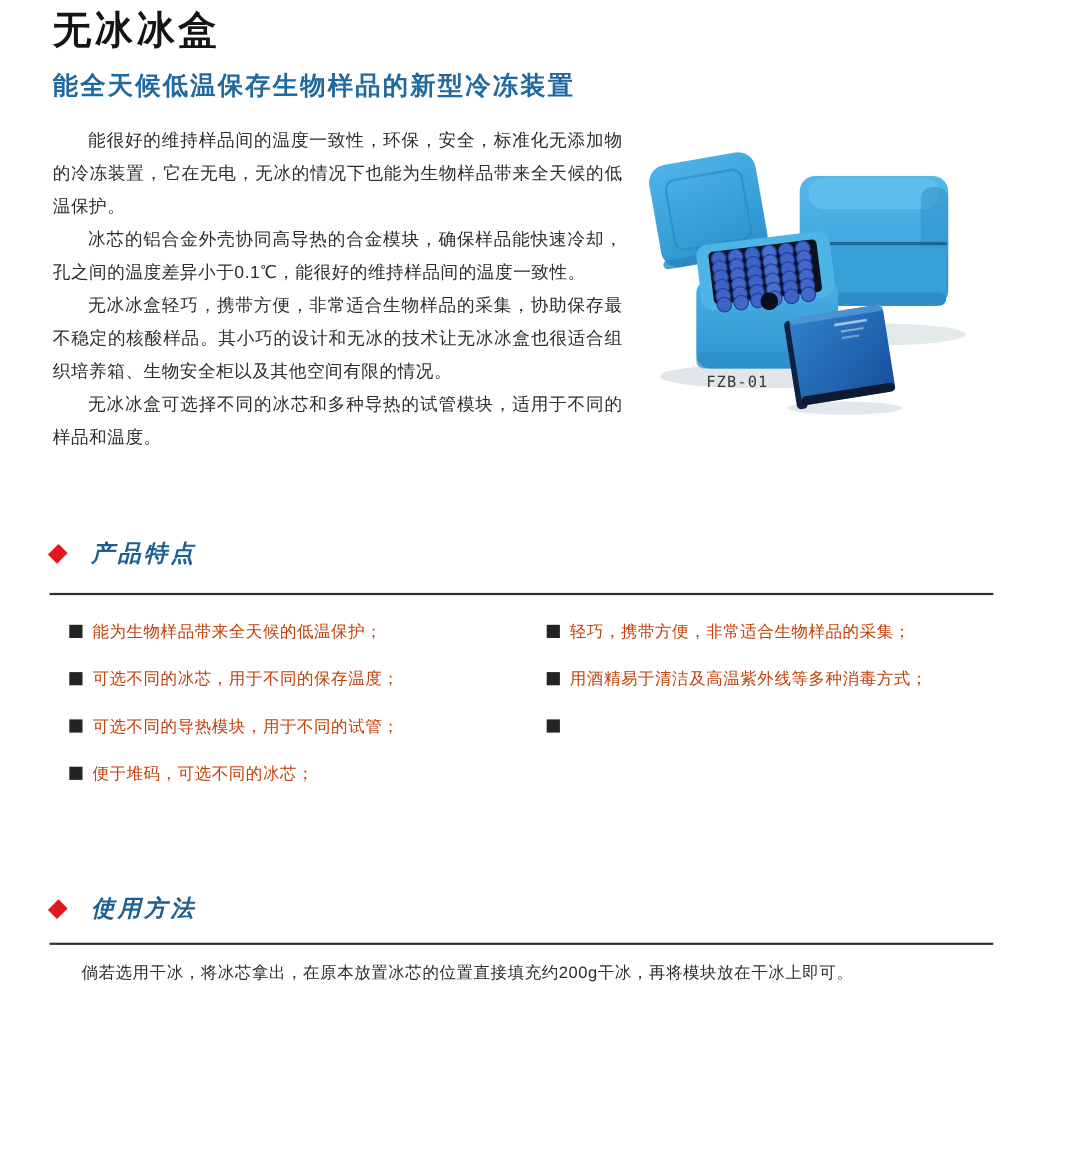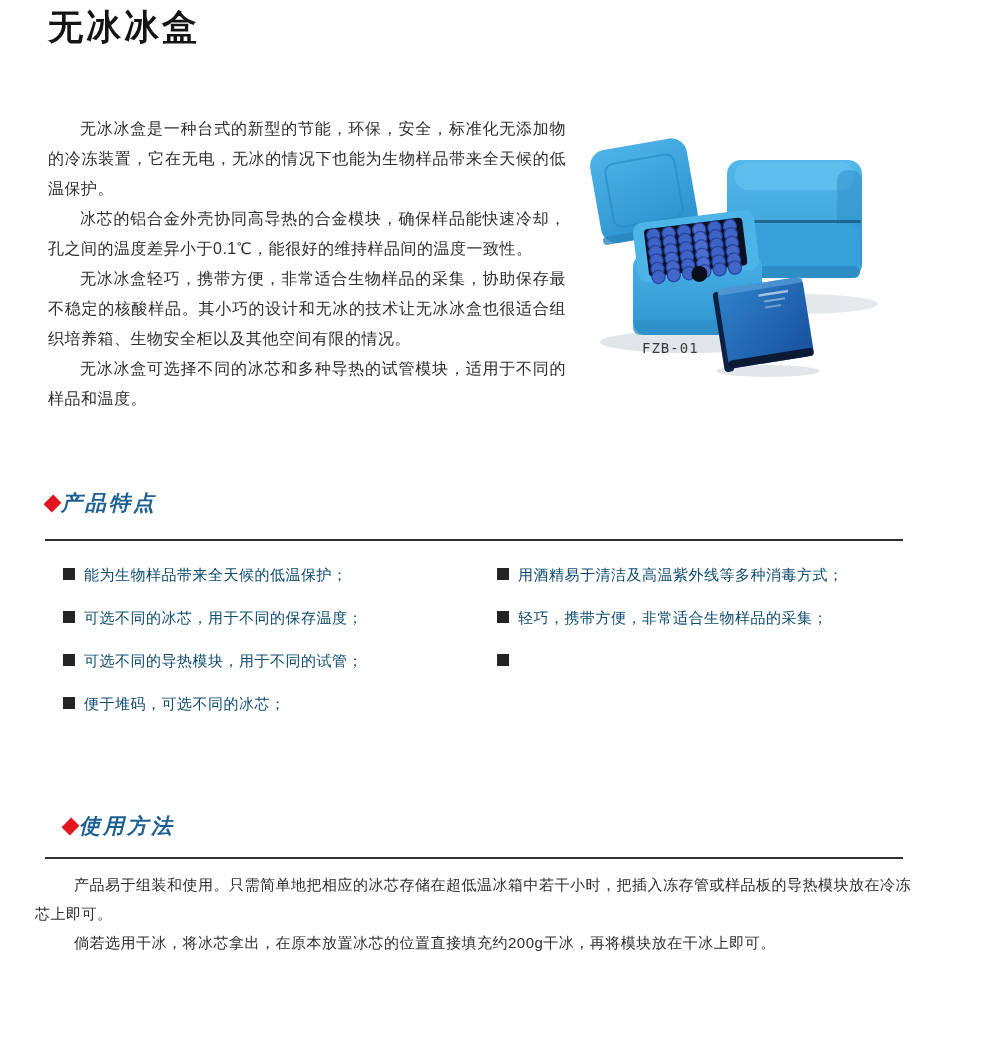--- a/index.html
+++ b/index.html
@@ -22,57 +22,58 @@
   }
   .intro-text p { margin:0; text-indent:2em; }
 
   .product-figure { position:absolute; left:585px; top:128px; width:320px; height:250px; margin:0; }
   .product-figure svg { display:block; }
   .product-caption {
     position:absolute; left:26px; top:212px;
     font-family:"DejaVu Sans Mono", monospace; font-size:14px; color:#3a3a3a; letter-spacing:1px;margin-left:31px;
   }
 
-  .section-heading { position:absolute; display:flex; align-items:center; gap:2px; }
+  .section-heading { position:absolute; display:flex; align-items:center; gap:24px; }
   .section-heading.features { left:46px; top:489px; }
-  .section-heading.usage { left:64px; top:812px; }
+  .section-heading.usage { left:46px; top:812px; }
   .diamond-icon {
     width:13px; height:13px; background:#e2171e;
     transform:rotate(45deg) scale(0.9,1.05);
   }
   .heading-text {
     font-size:21px; font-weight:bold; font-style:italic;
     color:#1d5f93; letter-spacing:3px;
   }
   .divider { position:absolute; left:45px; width:858px; height:2px; background:#303030; }
   .divider.features { top:539px; }
   .divider.usage { top:857px; }
 
   .feat-col { position:absolute; top:564px; display:flex; flex-direction:column; gap:22px; }
   .feat-col.left  { left:63px;  width:420px; }
   .feat-col.right { left:497px; width:430px; }
-  .feat-item { display:flex; gap:9px; font-size:15px; line-height:21px; color:#0c4a6e; }
+  .feat-item { display:flex; gap:9px; font-size:15px; line-height:21px; color:#c2410c; }
   .bullet-square { flex:0 0 auto; width:12px; height:12px; margin-top:4px; background:#242424; }
   .feat-text { white-space:pre-line; letter-spacing:0.5px; }
 
   .usage-text {
     position:absolute; left:35px; top:870px; width:876px;
     font-size:15px; line-height:29px; color:#2d2d2d; text-align:justify; letter-spacing:0.5px;
   }
   .usage-text p { margin:0; text-indent:2.6em; }
 </style>
 </head>
 <body>
 
 <div class="page">
 
   <h1 class="page-title">无冰冰盒</h1>
+  <h2 class="page-subtitle">能全天候低温保存生物样品的新型冷冻装置</h2>
 
   <div class="intro-text">
-    <p>无冰冰盒是一种台式的新型的节能，环保，安全，标准化无添加物的冷冻装置，它在无电，无冰的情况下也能为生物样品带来全天候的低温保护。</p>
+    <p>能很好的维持样品间的温度一致性，环保，安全，标准化无添加物的冷冻装置，它在无电，无冰的情况下也能为生物样品带来全天候的低温保护。</p>
     <p>冰芯的铝合金外壳协同高导热的合金模块，确保样品能快速冷却，孔之间的温度差异小于0.1℃，能很好的维持样品间的温度一致性。</p>
     <p>无冰冰盒轻巧，携带方便，非常适合生物样品的采集，协助保存最不稳定的核酸样品。其小巧的设计和无冰的技术让无冰冰盒也很适合组织培养箱、生物安全柜以及其他空间有限的情况。</p>
     <p>无冰冰盒可选择不同的冰芯和多种导热的试管模块，适用于不同的样品和温度。</p>
   </div>
 
   <figure class="product-figure">
     <svg width="320" height="250" viewBox="0 0 320 250" xmlns="http://www.w3.org/2000/svg">
       <defs>
         <linearGradient id="gBoxR" x1="0" y1="0" x2="0" y2="1">
           <stop offset="0" stop-color="#55b8ea"></stop>
@@ -171,35 +172,34 @@
     </div>
     <div class="feat-item">
       <span class="bullet-square"></span>
       <span class="feat-text">便于堆码，可选不同的冰芯；</span>
     </div>
   </div>
 
   <div class="feat-col right">
     <div class="feat-item">
       <span class="bullet-square"></span>
+      <span class="feat-text">轻巧，携带方便，非常适合生物样品的采集；</span>
+    </div>
+    <div class="feat-item">
+      <span class="bullet-square"></span>
       <span class="feat-text">用酒精易于清洁及高温紫外线等多种消毒方式；</span>
-    </div>
-    <div class="feat-item">
-      <span class="bullet-square"></span>
-      <span class="feat-text">轻巧，携带方便，非常适合生物样品的采集；</span>
     </div>
     <div class="feat-item">
       <span class="bullet-square"></span>
     </div>
   </div>
 
   <div class="section-heading usage">
     <span class="diamond-icon"></span>
     <span class="heading-text">使用方法</span>
   </div>
   <div class="divider usage"></div>
 
   <div class="usage-text">
-    <p>产品易于组装和使用。只需简单地把相应的冰芯存储在超低温冰箱中若干小时，把插入冻存管或样品板的导热模块放在冷冻芯上即可。</p>
     <p>倘若选用干冰，将冰芯拿出，在原本放置冰芯的位置直接填充约200g干冰，再将模块放在干冰上即可。</p>
   </div>
 
 </div>
 
 </body></html>

